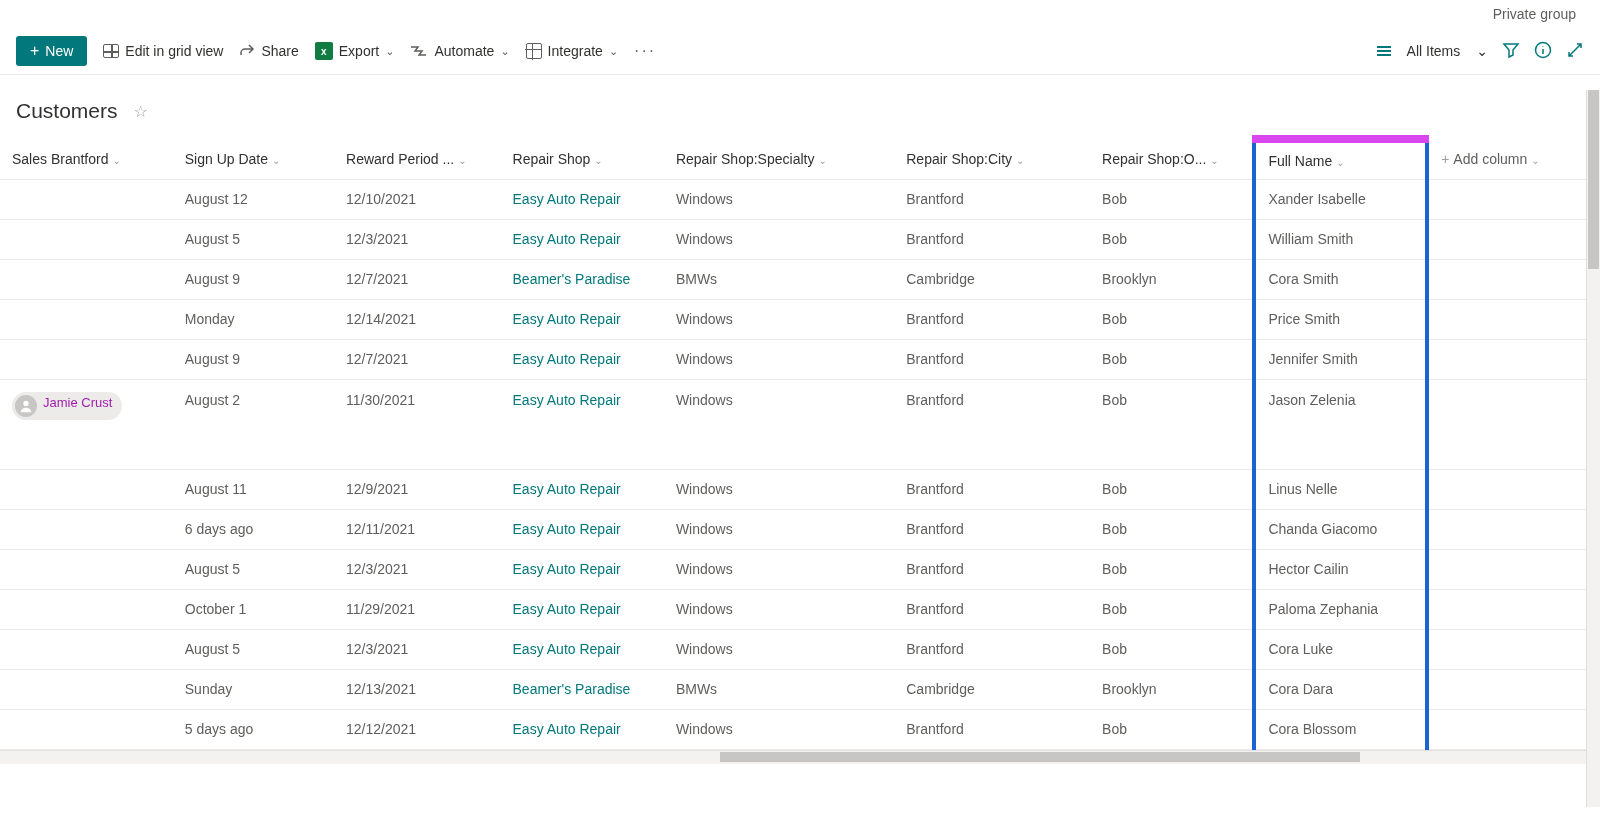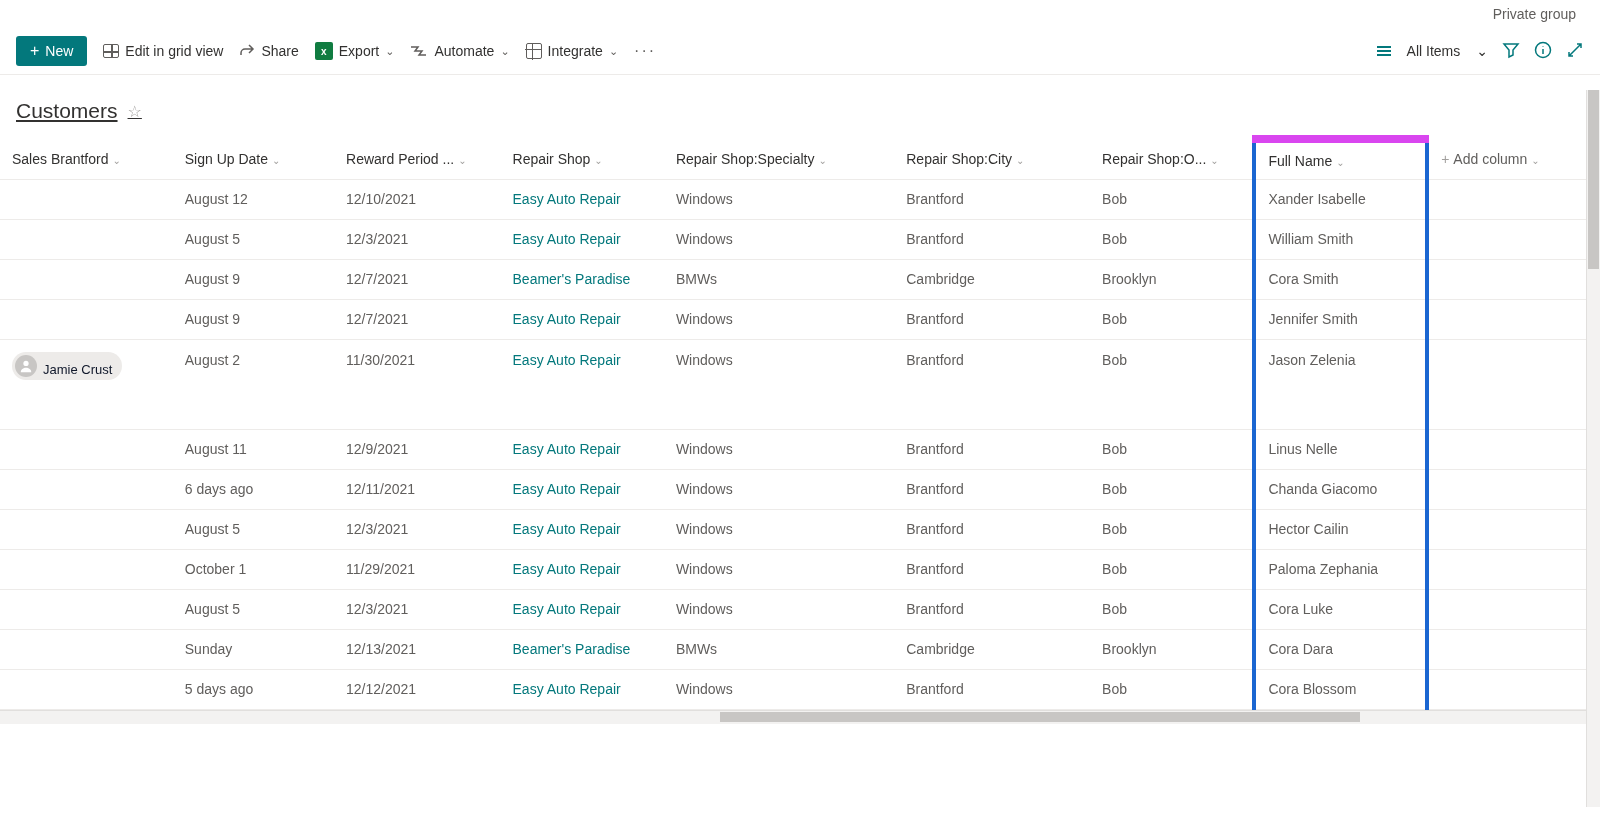--- a/index.html
+++ b/index.html
@@ -87,21 +87,21 @@
 }
 .ellipsis { color: #605e5c; letter-spacing: 2px; font-size: 16px; cursor: pointer; }
 .view-switch { display: inline-flex; align-items: center; gap: 16px; color: #323130; cursor: pointer; }
 .hamburger {
   width: 14px; height: 10px; border-top: 2px solid #03787c; border-bottom: 2px solid #03787c;
   position: relative;
 }
 .hamburger::before { content: ""; position: absolute; top: 2px; left: 0; right: 0; height: 2px; background: #03787c; }
 .filter-icon, .info-icon, .expand-icon { cursor: pointer; color: #03787c; }
 .filter-icon svg, .info-icon svg, .expand-icon svg { width: 18px; height: 18px; }
-.title-row { display: flex; align-items: center; gap: 10px; padding: 24px 16px 12px; text-decoration: underline; }
+.title-row { display: flex; align-items: center; gap: 16px; padding: 24px 16px 12px; }
 .title-text { font-size: 21px; font-weight: 400; color: #323130; }
 .star { color: #a19f9d; font-size: 16px; cursor: pointer; }
 .table-wrap { overflow-x: auto; }
 table { border-collapse: collapse; width: 100%; min-width: 1400px; }
 th, td {
   text-align: left;
   font-weight: 400;
   padding: 0 12px;
   height: 40px;
   white-space: nowrap;
@@ -112,26 +112,26 @@
 th .chev { color: #a19f9d; font-size: 10px; margin-left: 4px; }
 td { color: #605e5c; }
 .link { color: #03787c; }
 .highlight-col {
   border-left: 4px solid #1a66d1;
   border-right: 4px solid #1a66d1;
 }
 .highlight-col.first-row { border-top: 8px solid #d946ef; }
 .person-chip {
   display: inline-flex;
-  align-items: flex-end;
+  align-items: flex-start;
   gap: 6px;
   background: #edebe9;
   border-radius: 16px;
   padding: 3px 10px 3px 3px;
-  color: #0f172a;
+  color: #a21caf;
   font-size: 13px;
 }
 .avatar {
   width: 22px; height: 22px; border-radius: 50%;
   background: #c8c6c4;
   display: inline-flex; align-items: center; justify-content: center;
 }
 .avatar svg { width: 14px; height: 14px; fill: #fff; }
 .add-col { color: #605e5c; }
 .add-col .plus { color: #a19f9d; margin-right: 4px; }
@@ -290,20 +290,31 @@
           <td>12/7/2021</td>
           <td class="link">Beamer's Paradise</td>
           <td>BMWs</td>
           <td>Cambridge</td>
           <td>Brooklyn</td>
           <td class="highlight-col">Cora Smith</td>
           <td></td>
         </tr>
         <tr>
           <td></td>
+          <td>Monday</td>
+          <td>12/14/2021</td>
+          <td class="link">Easy Auto Repair</td>
+          <td>Windows</td>
+          <td>Brantford</td>
+          <td>Bob</td>
+          <td class="highlight-col">Price Smith</td>
+          <td></td>
+        </tr>
+        <tr>
+          <td></td>
           <td>August 9</td>
           <td>12/7/2021</td>
           <td class="link">Easy Auto Repair</td>
           <td>Windows</td>
           <td>Brantford</td>
           <td>Bob</td>
           <td class="highlight-col">Jennifer Smith</td>
           <td></td>
         </tr>
         <tr class="row-tall">

